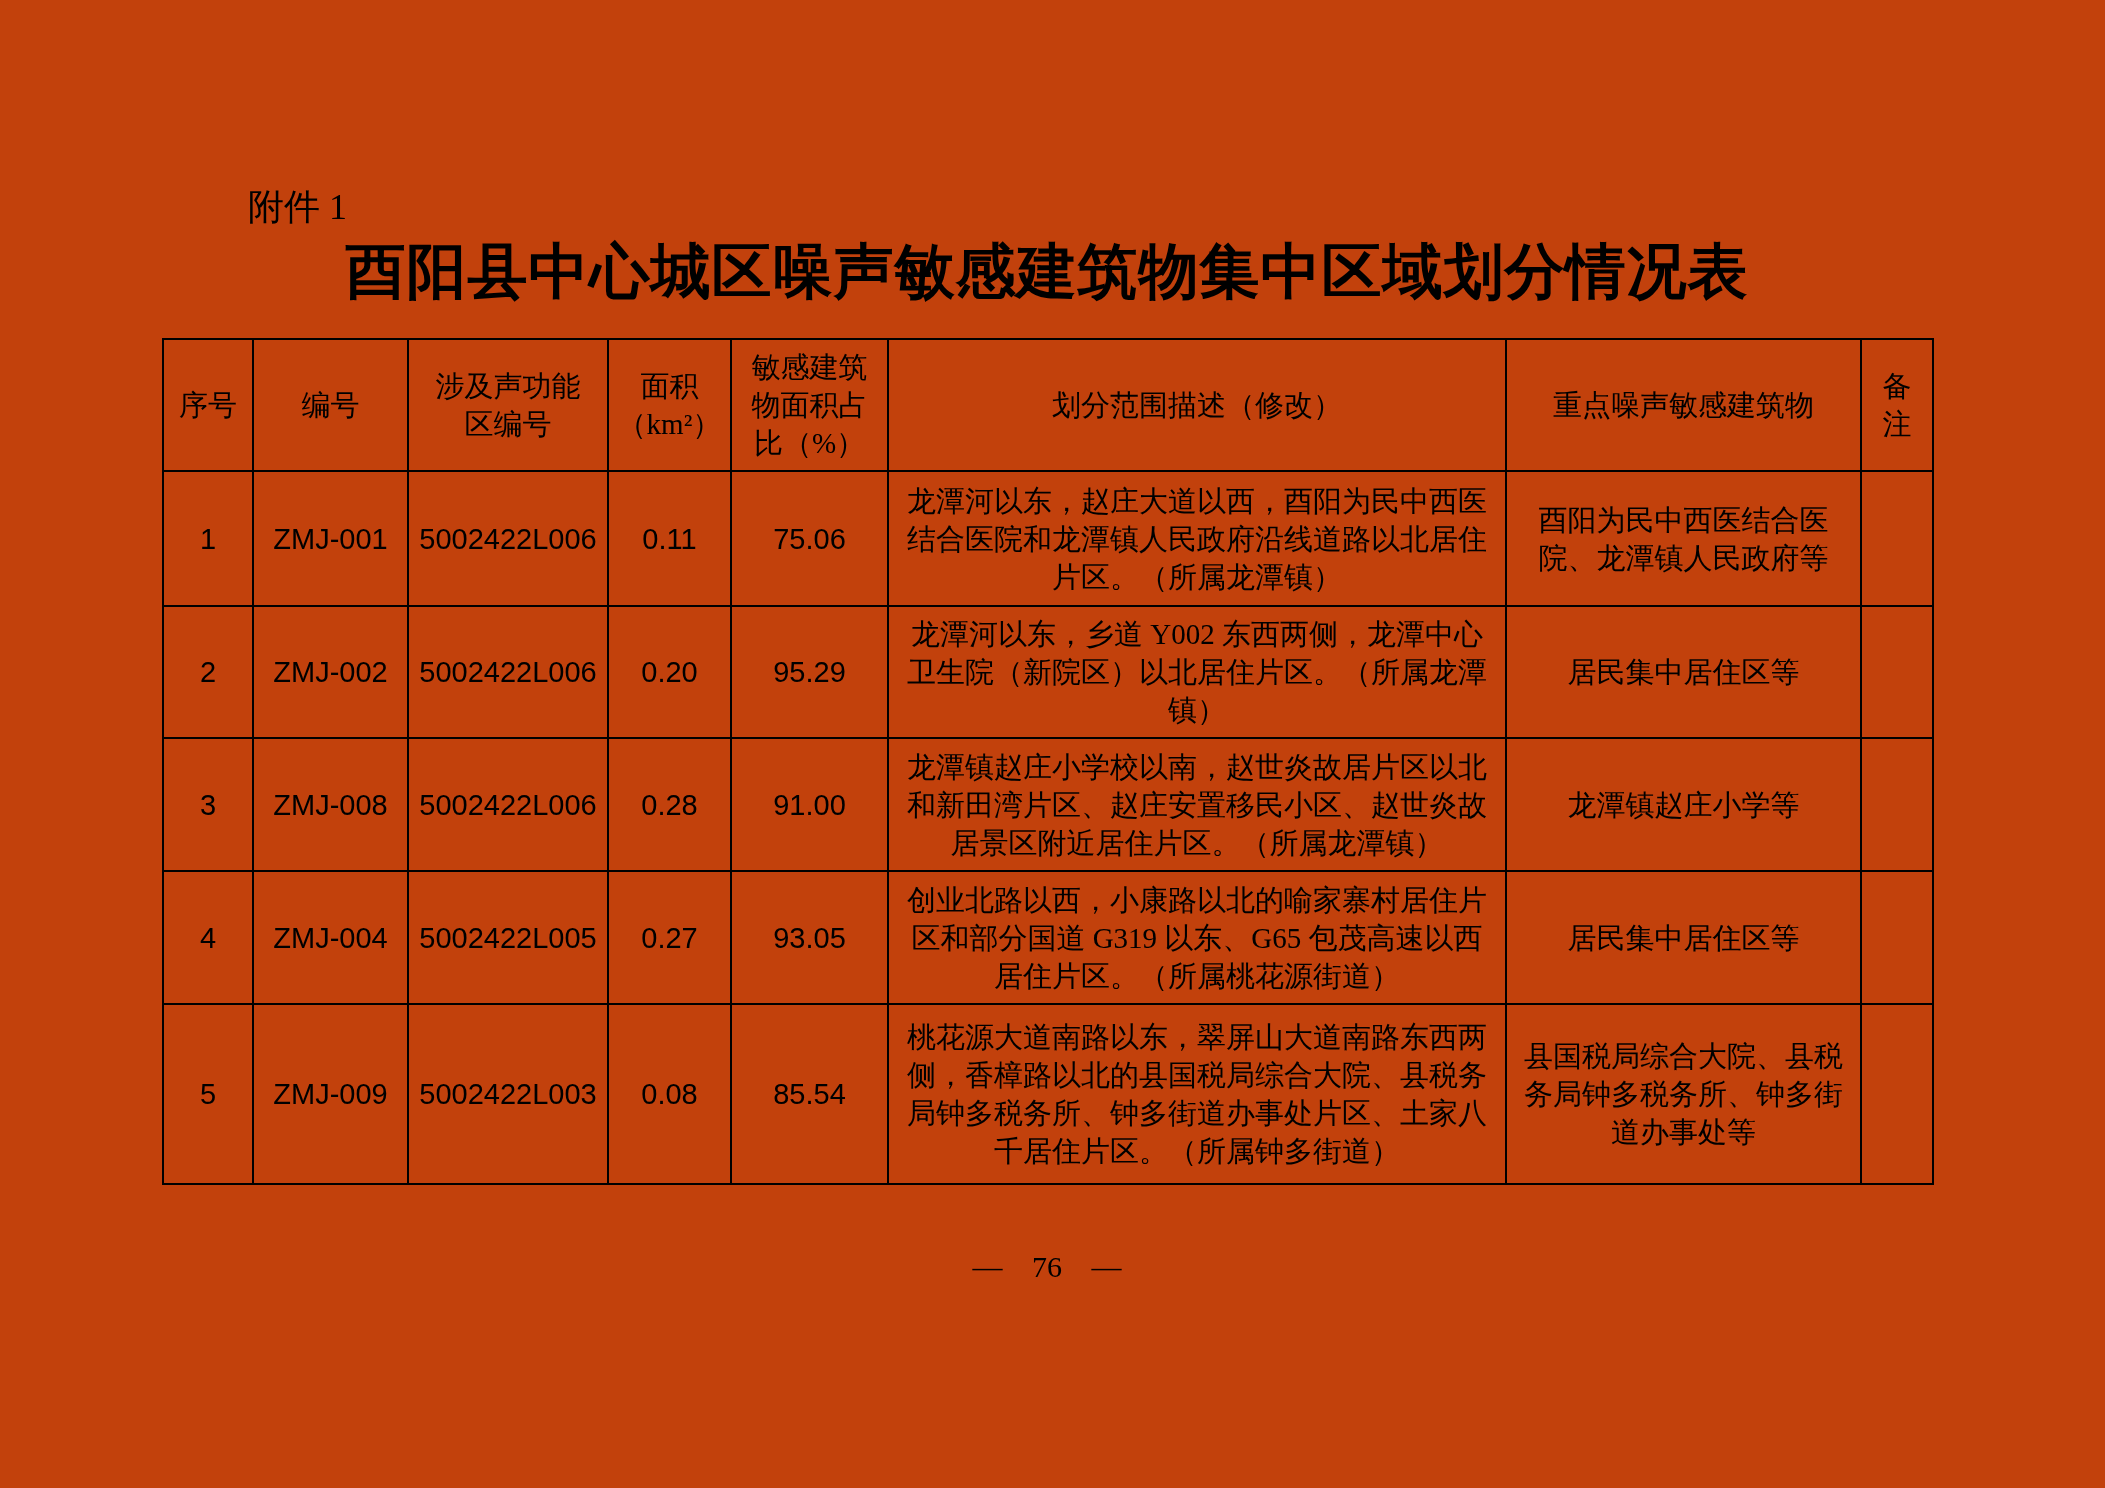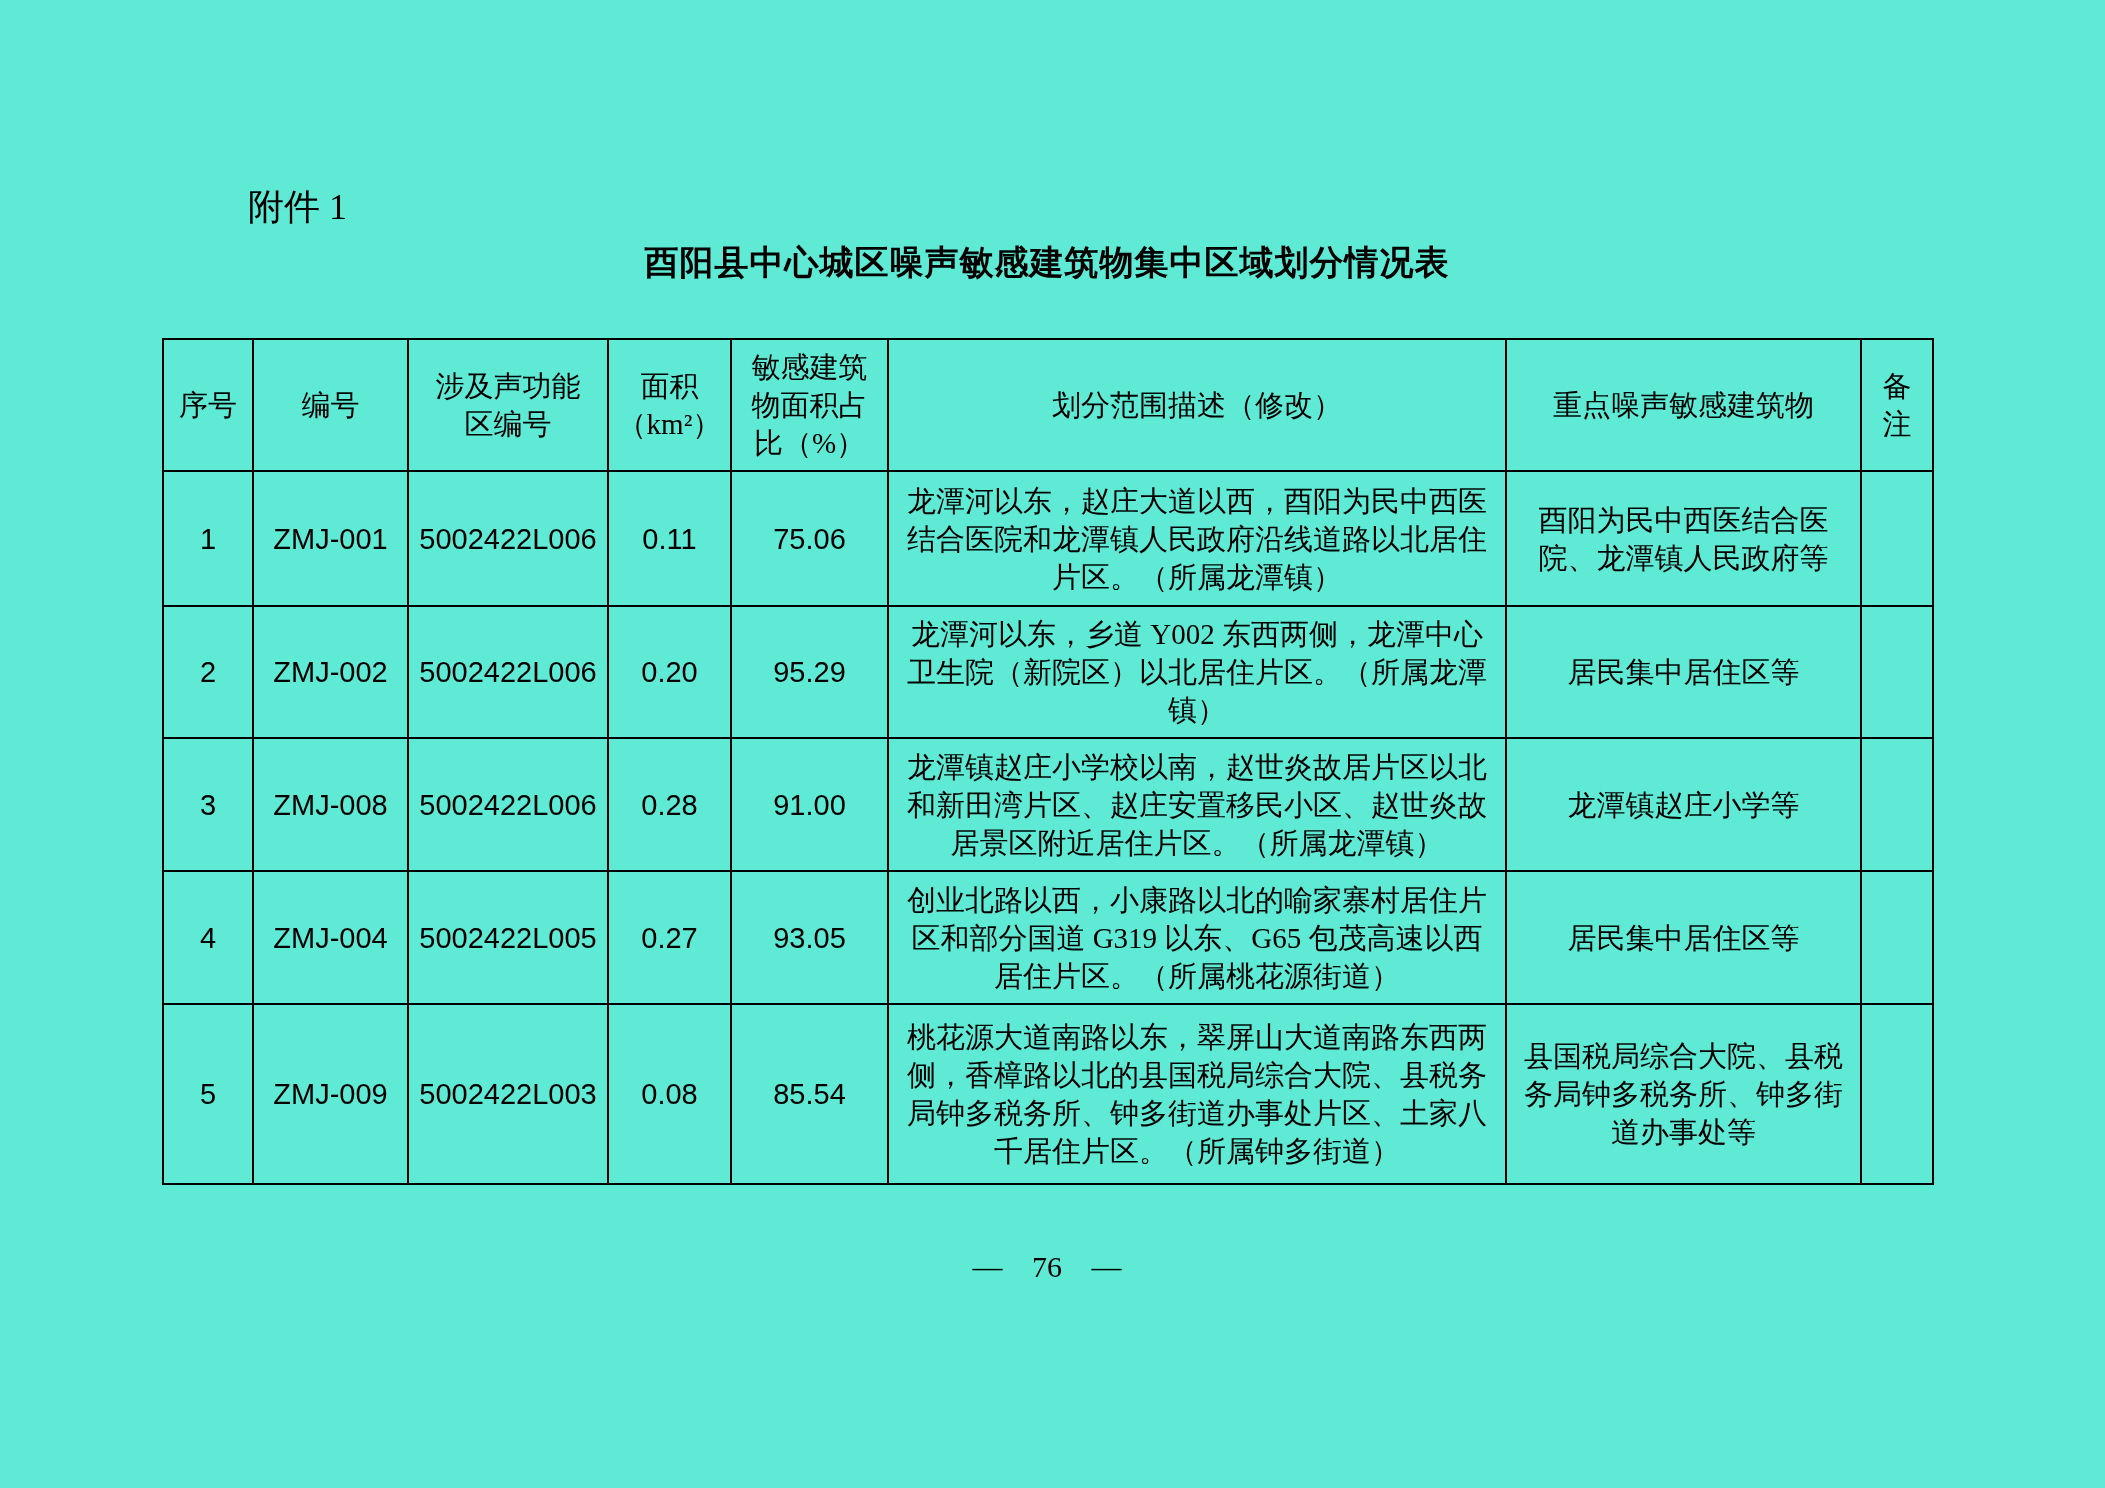--- a/index.html
+++ b/index.html
@@ -6,38 +6,38 @@
     margin: 0;
     padding: 0;
     background: #ffffff;
     color: #000000;
     font-family: "Liberation Serif", "DejaVu Serif", serif;
   }
   .page {
     position: relative;
     width: 2105px;
     height: 1488px;
-    background: #5eead4;
+    background: #c2410c;
     overflow: hidden;
   }
   .attachment {
     position: absolute;
     left: 248px;
     top: 186px;
     font-size: 36px;
     line-height: 1.2;
     white-space: nowrap;
   }
   .doc-title {
     position: absolute;
     left: 162px;
-    top: 240px;
+    top: 232px;
     width: 1770px;
     text-align: center;
-    font-size: 34px;
+    font-size: 60px;
     font-weight: bold;
     letter-spacing: 1px;
     white-space: nowrap;
   }
   table.noise-table {
     position: absolute;
     left: 162px;
     top: 338px;
     width: 1770px;
     border-collapse: collapse;

